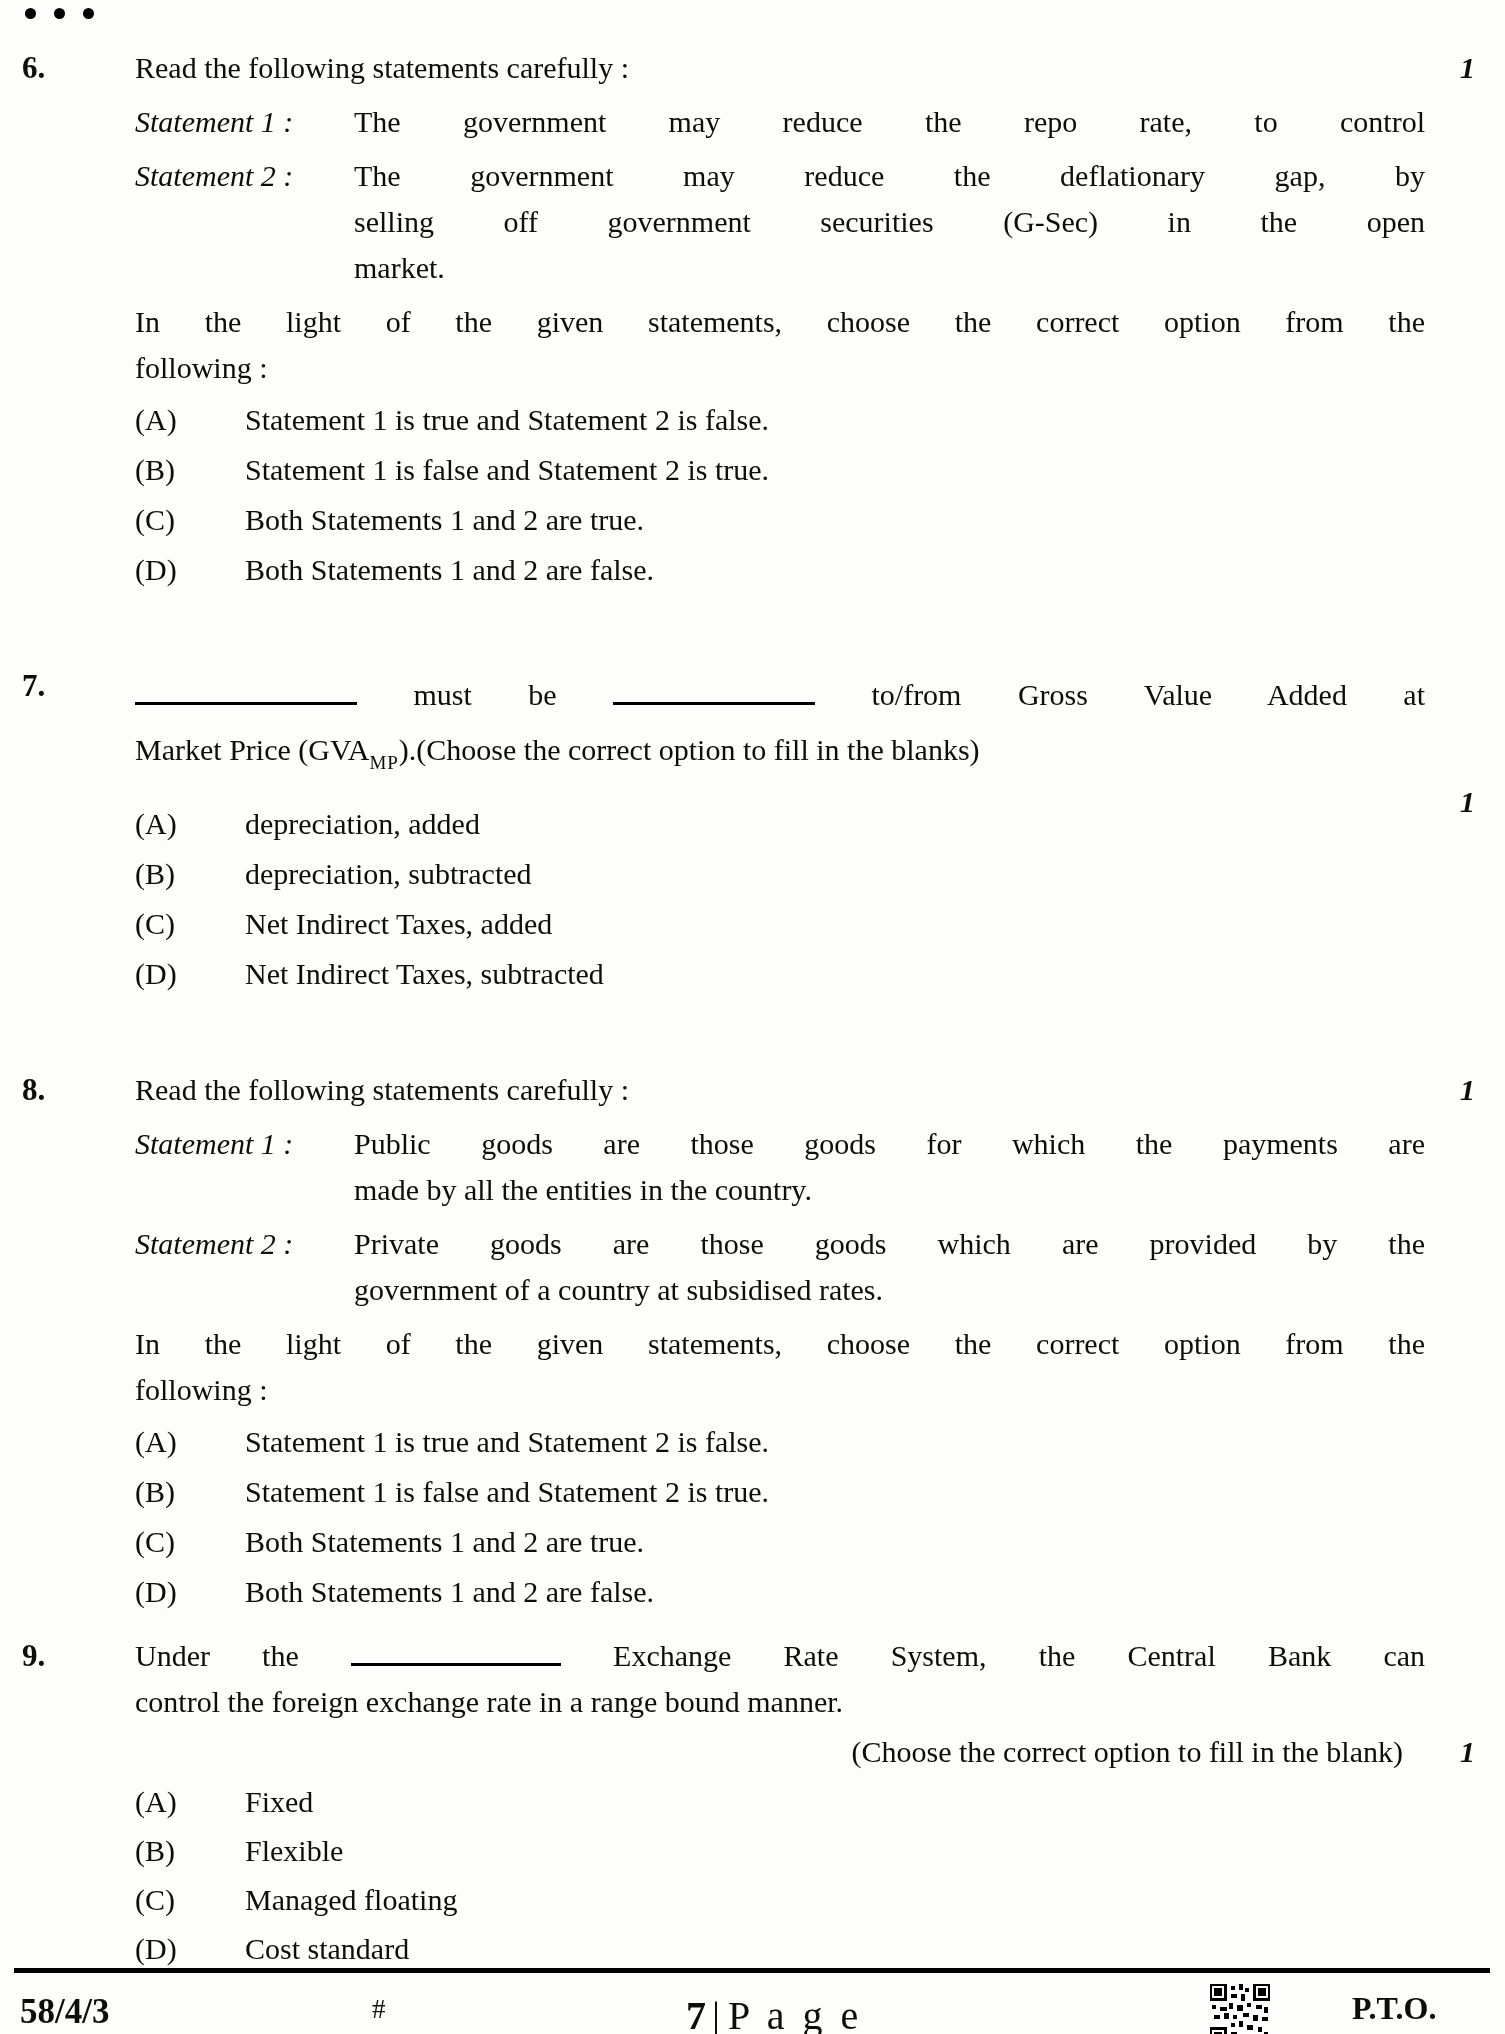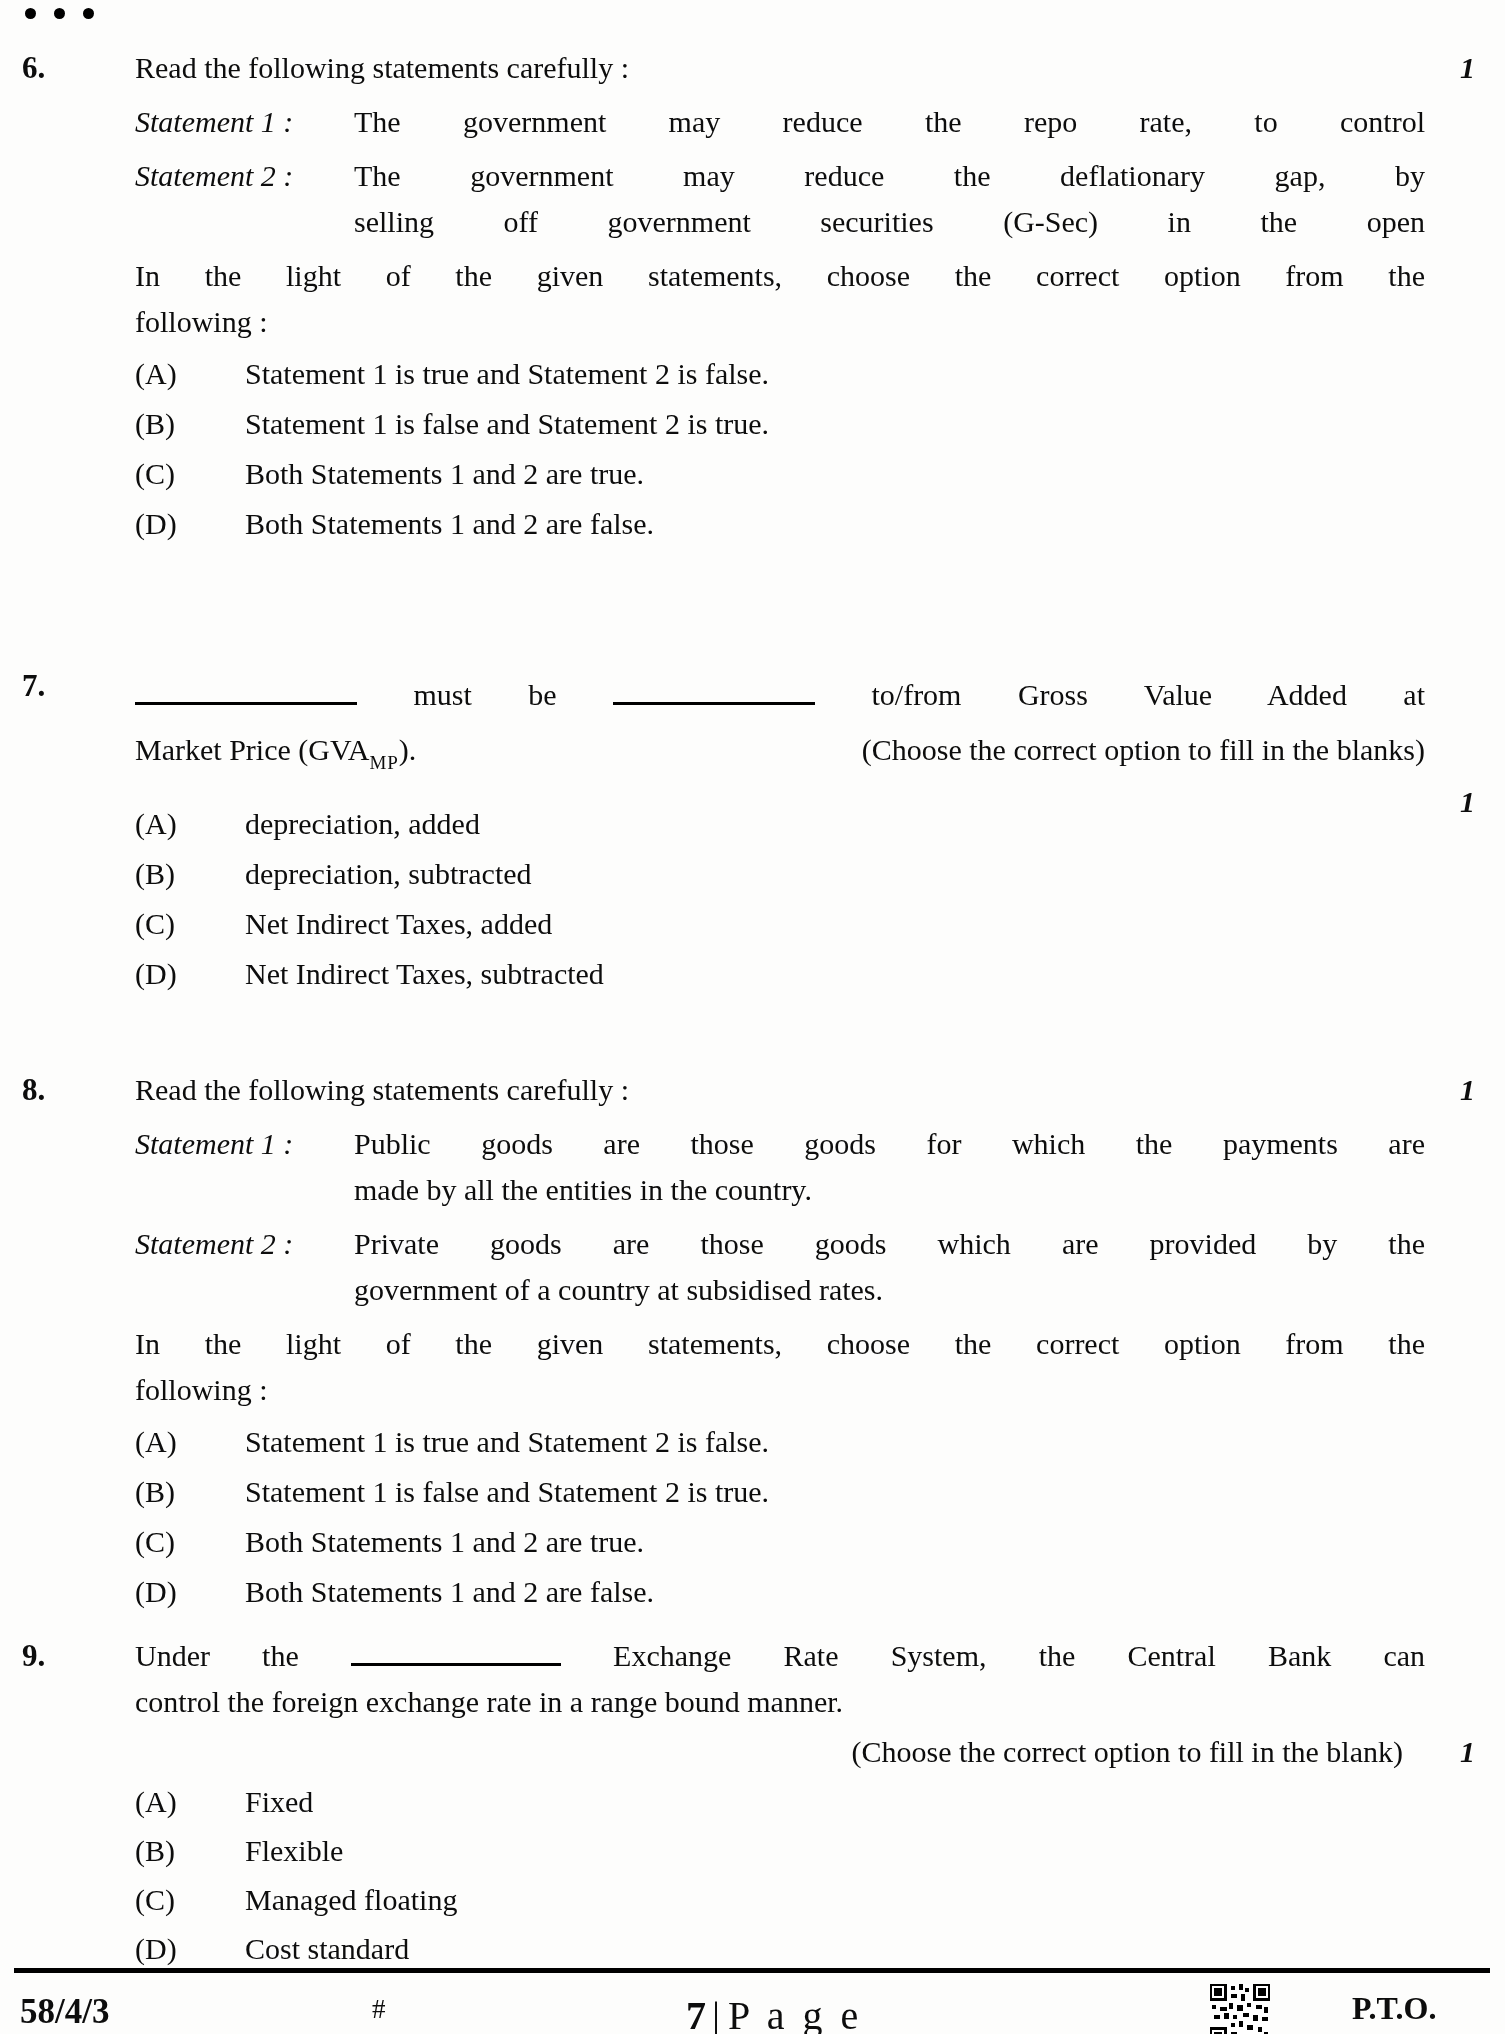--- a/index.html
+++ b/index.html
@@ -47,21 +47,21 @@
   .mt15 { margin-top: 15px; }
   .sub { font-size: 19px; vertical-align: -9px; letter-spacing: 1px; }
   .blank {
     display: inline-block; height: 1em;
     border-bottom: 3px solid #000;
   }
   .b1 { width: 222px; }
   .b2 { width: 202px; }
   .b3 { width: 210px; }
 
-  .split { display: flex; justify-content: space-between; }
+  .split { display: flex; }
   .hint-line { margin-top: 4px; text-align: right; padding-right: 22px; }
 
   
   .rule { position: absolute; top: 1968px; left: 14px; width: 1476px; height: 5px; background: #000; }
   .f-code { position: absolute; left: 20px; top: 1992px; font-weight: 700; font-size: 35px; }
   .f-hash { position: absolute; left: 372px; top: 1994px; font-size: 27px; }
   .f-page { position: absolute; left: 686px; top: 1992px; font-size: 40px; }
   .f-page .pg-num { font-weight: 700; }
   .f-page .pg-bar { padding: 0 8px 0 6px; }
   .f-page .pg-word { letter-spacing: 4px; }
@@ -90,20 +90,21 @@
         <span class="stmt-text">
           <span class="line jline" style="display:block">The government may reduce the repo rate, to control</span>
         </span>
       </div>
 
       <div class="stmt">
         <span class="stmt-label">Statement 2 :</span>
         <span class="stmt-text">
           <span class="line jline" style="display:block">The government may reduce the deflationary gap, by</span>
           <span class="line jline" style="display:block">selling off government securities (G-Sec) in the open</span>
+          <span class="line lline" style="display:block">market.</span>
         </span>
       </div>
 
       <div class="closing">
         <div class="line jline">In the light of the given statements, choose the correct option from the</div>
         <div class="line lline">following :</div>
       </div>
 
       <div class="opts">
         <div class="opt">

